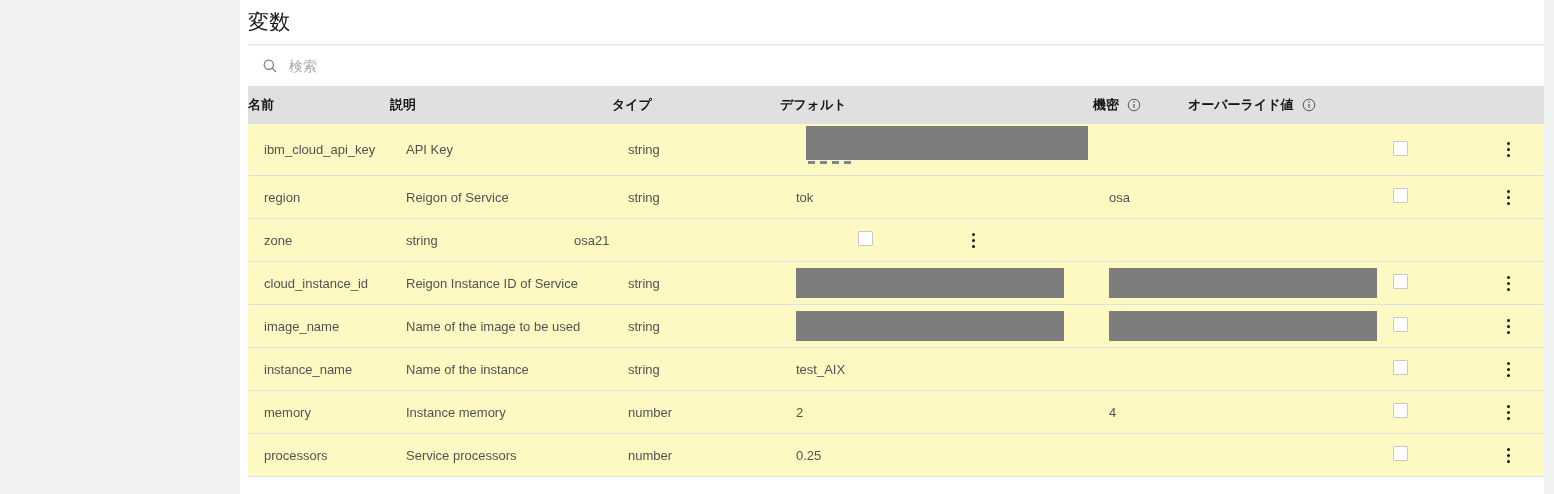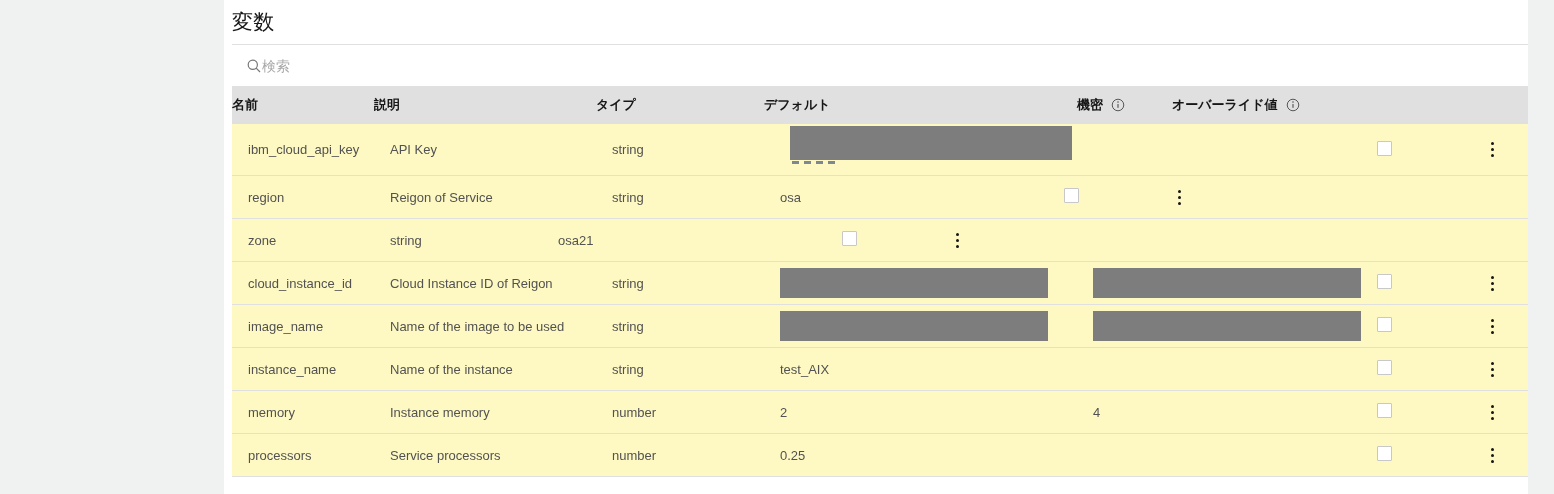--- a/index.html
+++ b/index.html
@@ -4,34 +4,34 @@
 <style>
   * { margin:0; padding:0; box-sizing:border-box; }
   html,body { width:1554px; height:494px; overflow:hidden; }
   body {
     font-family:"Liberation Sans","DejaVu Sans",sans-serif;
     background:#f0f1f1;
     color:#525252;
   }
   .page { position:relative; width:1554px; height:494px; background:#f0f1f1; }
   .content {
-    position:absolute; left:224px; top:0; width:1304px; height:494px;
+    position:absolute; left:240px; top:0; width:1304px; height:494px;
     background:#ffffff;
   }
   .page-title {
     margin:8px 0 0 8px; font-size:21px; line-height:28px;
     font-weight:400; color:#161616; letter-spacing:.2px;
   }
   .page-subtitle {
     margin:8px 0 0 8px; font-size:12px; line-height:16px; color:#525252;
   }
   .toolbar {
     margin:8px 0 0 8px; width:1296px; height:42px;
     border-top:1px solid #e0e0e0;
-    display:flex; align-items:center; padding-left:14px;
+    display:flex; align-items:center; gap:11px; padding-left:14px;
     background:#fff;
   }
   .search-icon svg { display:block; }
   .search-input {
     border:none; outline:none; flex:1; height:100%;
     font-family:inherit; font-size:14px; color:#161616; background:transparent;
   }
   .search-input::placeholder { color:#a8a8a8; opacity:1; }
 
   .table { margin-left:8px; width:1296px; }
@@ -159,20 +159,21 @@
                 <span class="dot"></span>
                 <span class="dot"></span>
                 <span class="dot"></span>
               </button>
             </div>
           </div>
           <div class="trow">
             <div class="cell c0">region</div>
             <div class="cell c1">Reigon of Service</div>
             <div class="cell c2">string</div>
+            <div class="cell c3">tok</div>
             <div class="cell c4">osa</div>
             <div class="cell c5"><span class="checkbox"></span></div>
             <div class="cell c6">
               <button class="kebab">
                 <span class="dot"></span>
                 <span class="dot"></span>
                 <span class="dot"></span>
               </button>
             </div>
           </div>
@@ -184,21 +185,21 @@
             <div class="cell c6">
               <button class="kebab">
                 <span class="dot"></span>
                 <span class="dot"></span>
                 <span class="dot"></span>
               </button>
             </div>
           </div>
           <div class="trow">
             <div class="cell c0">cloud_instance_id</div>
-            <div class="cell c1">Cloud Instance ID of Reigon</div>
+            <div class="cell c1">Reigon Instance ID of Service</div>
             <div class="cell c2">string</div>
             <div class="cell c3">
               <div class="redact"></div>
             </div>
             <div class="cell c4">
               <div class="redact redact-ov"></div>
             </div>
             <div class="cell c5"><span class="checkbox"></span></div>
             <div class="cell c6">
               <button class="kebab">

